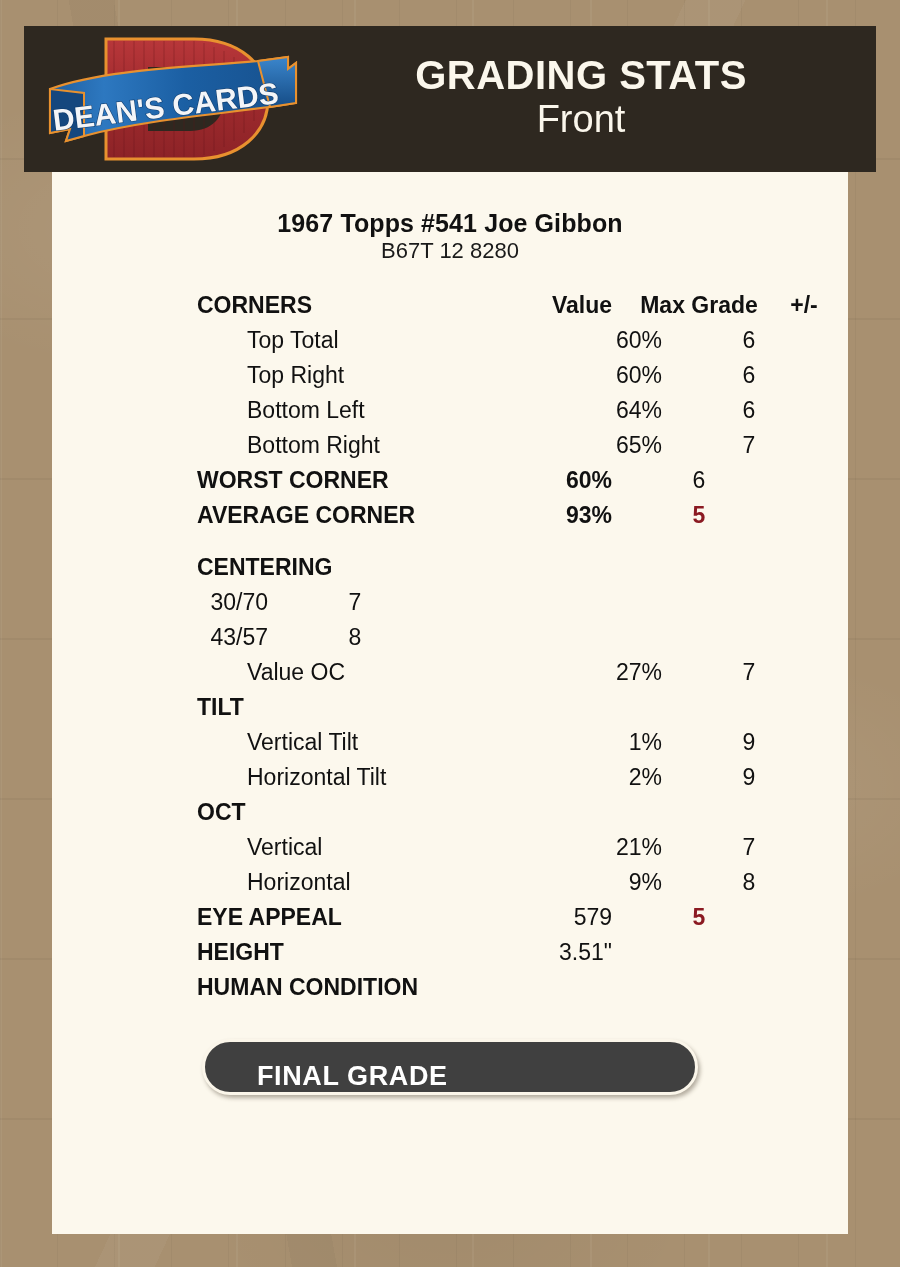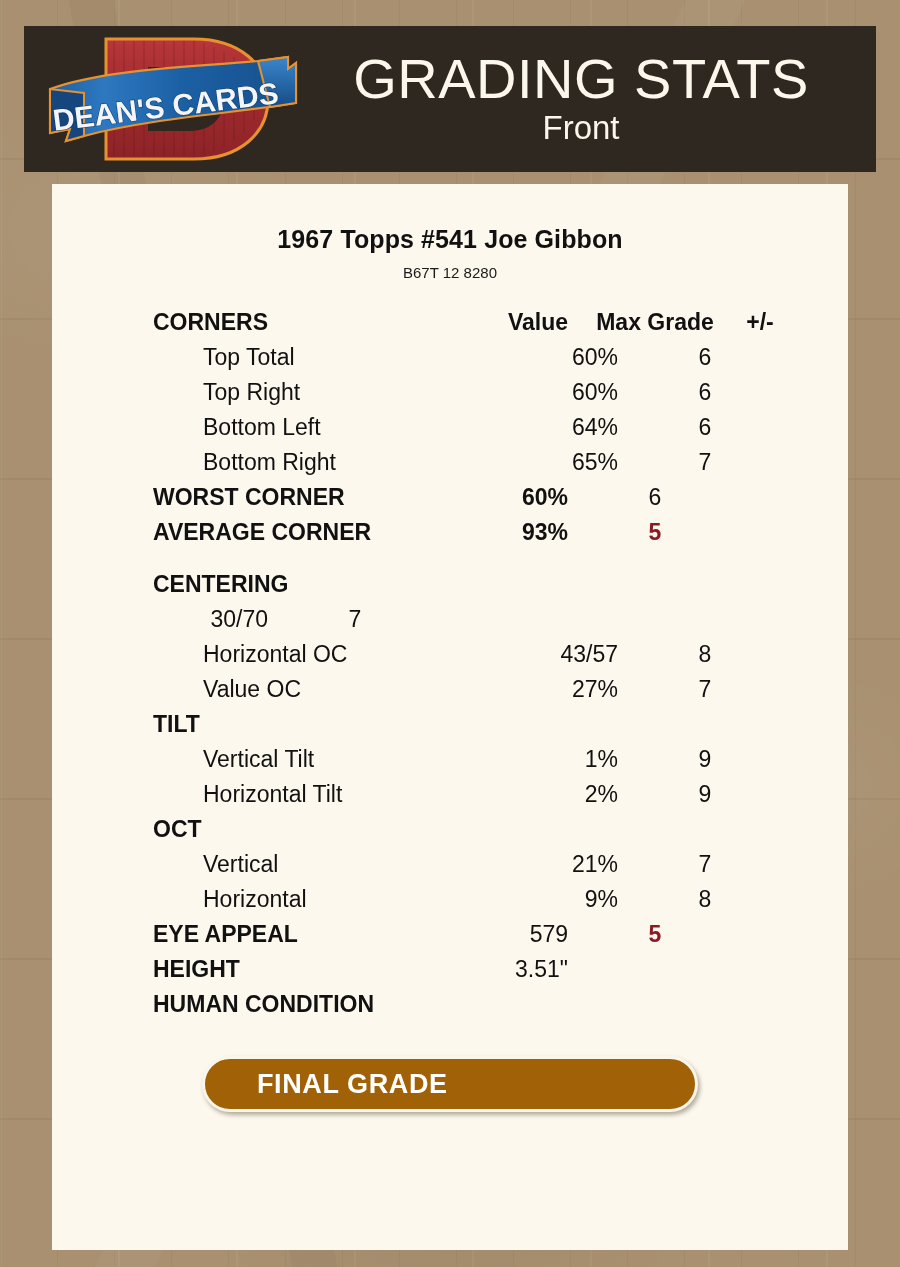--- a/index.html
+++ b/index.html
@@ -62,75 +62,75 @@
   #logo svg { display: block; }
 
   
   #header-titles {
     flex: 1;
     text-align: center;
     padding-right: 20px;
     color: #fbf7ec;
   }
   #header-title {
-    font-size: 56px;
+    font-size: 40px;
     letter-spacing: 0.5px;
     line-height: 1.02;
-    font-weight: 400;
+    font-weight: 700;
   }
   #header-subtitle {
-    font-size: 33px;
+    font-size: 38px;
     line-height: 1.25;
     font-weight: 400;
   }
 
   
   #content-panel {
     position: absolute;
     left: 52px;
-    top: 184px;
+    top: 168px;
     width: 796px;
     height: 1066px;
     background: #fcf8ed;
     z-index: 2;
   }
 
   #card-title {
     text-align: center;
     font-size: 25px;
     font-weight: bold;
     color: #111;
     margin-top: 41px;
     letter-spacing: 0.1px;
   }
   #card-serial {
     text-align: center;
-    font-size: 15px;
+    font-size: 22px;
     color: #1a1a1a;
-    margin-top: 10px;
   }
 
   
   #stats {
     margin-top: 28px;
     padding-left: 101px;
     font-size: 23px;
     color: #111;
   }
   .srow {
     display: flex;
     align-items: baseline;
     height: 35px;
   }
   .spacer { height: 17px; }
 
   .c-label {
     width: 300px;
     flex: none;
     white-space: nowrap;
+    margin-left: 44px;
   }
   .c-value {
     width: 115px;
     flex: none;
     text-align: right;
     white-space: nowrap;
   }
   .c-grade {
     width: 120px;
     flex: none;
@@ -156,26 +156,26 @@
 
   
   #final-grade-wrap {
     margin-top: 30px;
     display: flex;
     justify-content: center;
   }
   #final-grade-button {
     width: 496px;
     height: 56px;
-    background: #a16207;
+    background: #404040;
     border: 3px solid #fbf6ea;
     border-radius: 28px;
     box-shadow: 2px 3px 4px rgba(90,80,65,0.45);
     display: flex;
-    align-items: center;
+    align-items: flex-end;
     color: #ffffff;
     font-size: 27px;
     font-weight: bold;
     letter-spacing: 0.6px;
     padding-left: 52px;
     box-sizing: border-box;
     cursor: pointer;
   }
 </style>
 </head>
@@ -290,21 +290,20 @@
       <div class="c-value"></div>
       <div class="c-grade"></div>
       <div class="c-pm"></div>
     </div>
     <div class="srow">
       <div class="c-value">30/70</div>
       <div class="c-grade">7</div>
       <div class="c-pm"></div>
     </div>
     <div class="srow">
-      <div class="c-label indent">Horizontal OC</div>
       <div class="c-value">43/57</div>
       <div class="c-grade">8</div>
       <div class="c-pm"></div>
     </div>
     <div class="srow">
       <div class="c-label indent">Value OC</div>
       <div class="c-value">27%</div>
       <div class="c-grade">7</div>
       <div class="c-pm"></div>
     </div>

